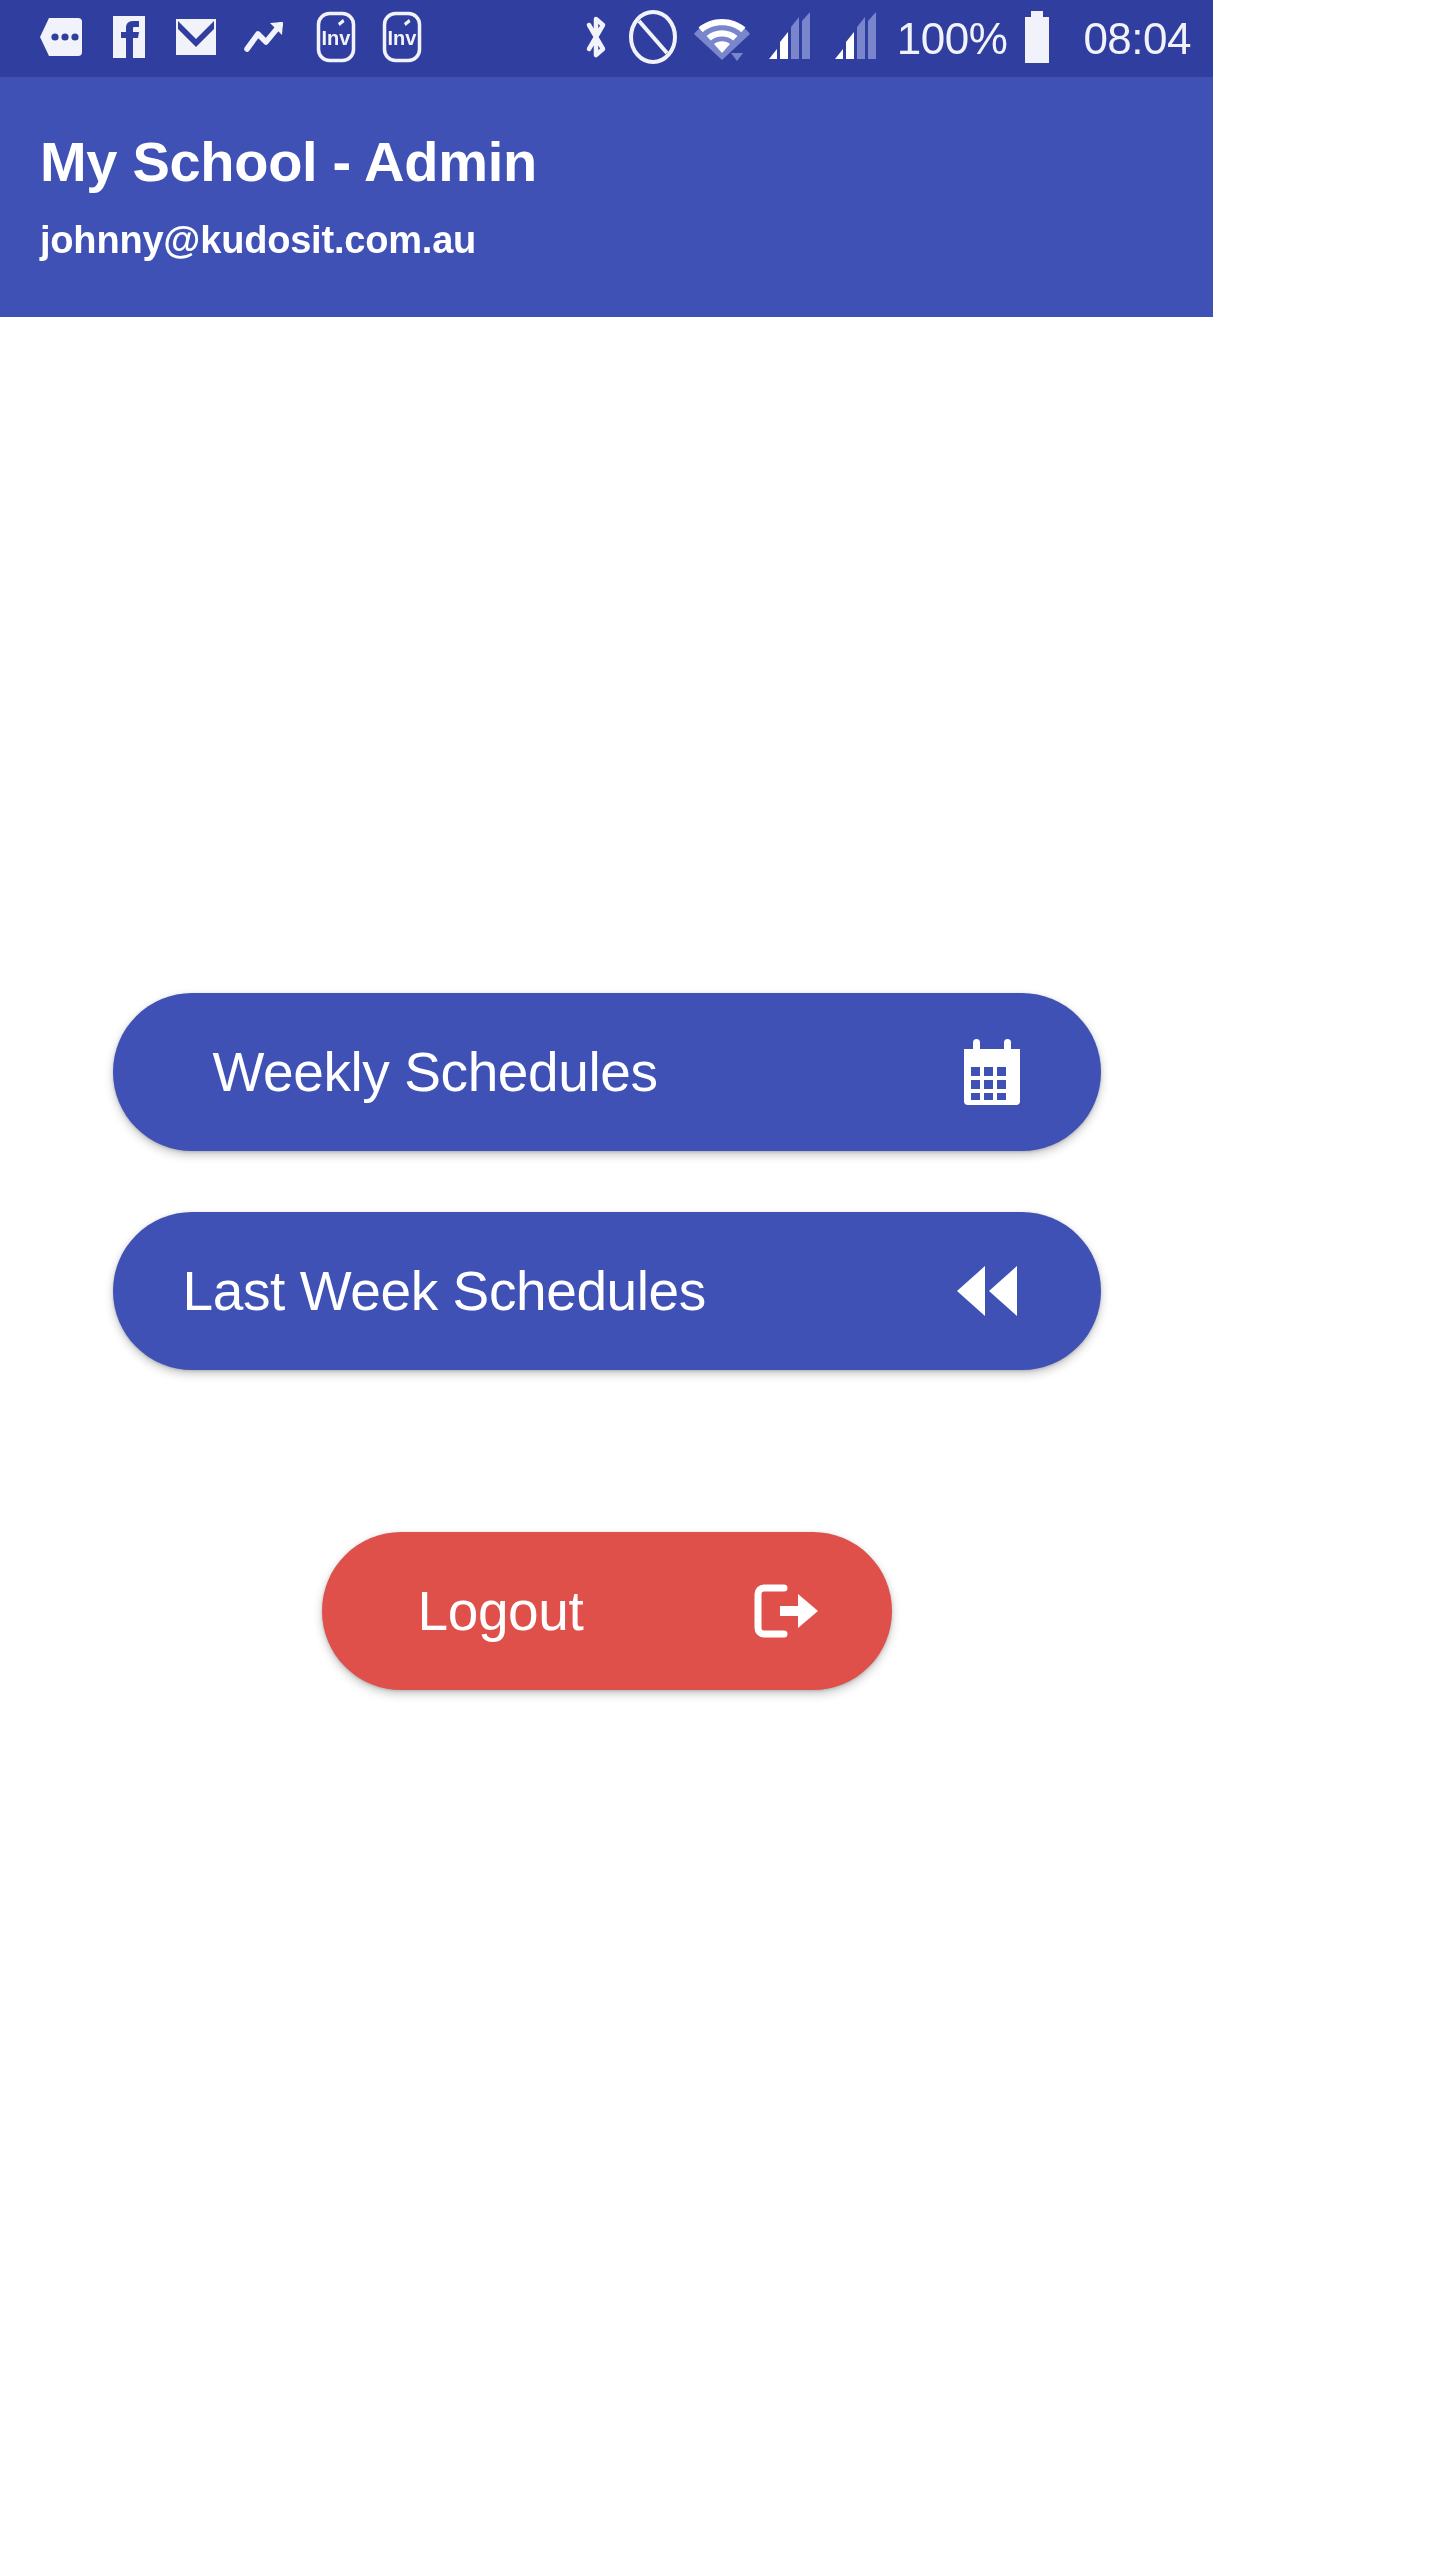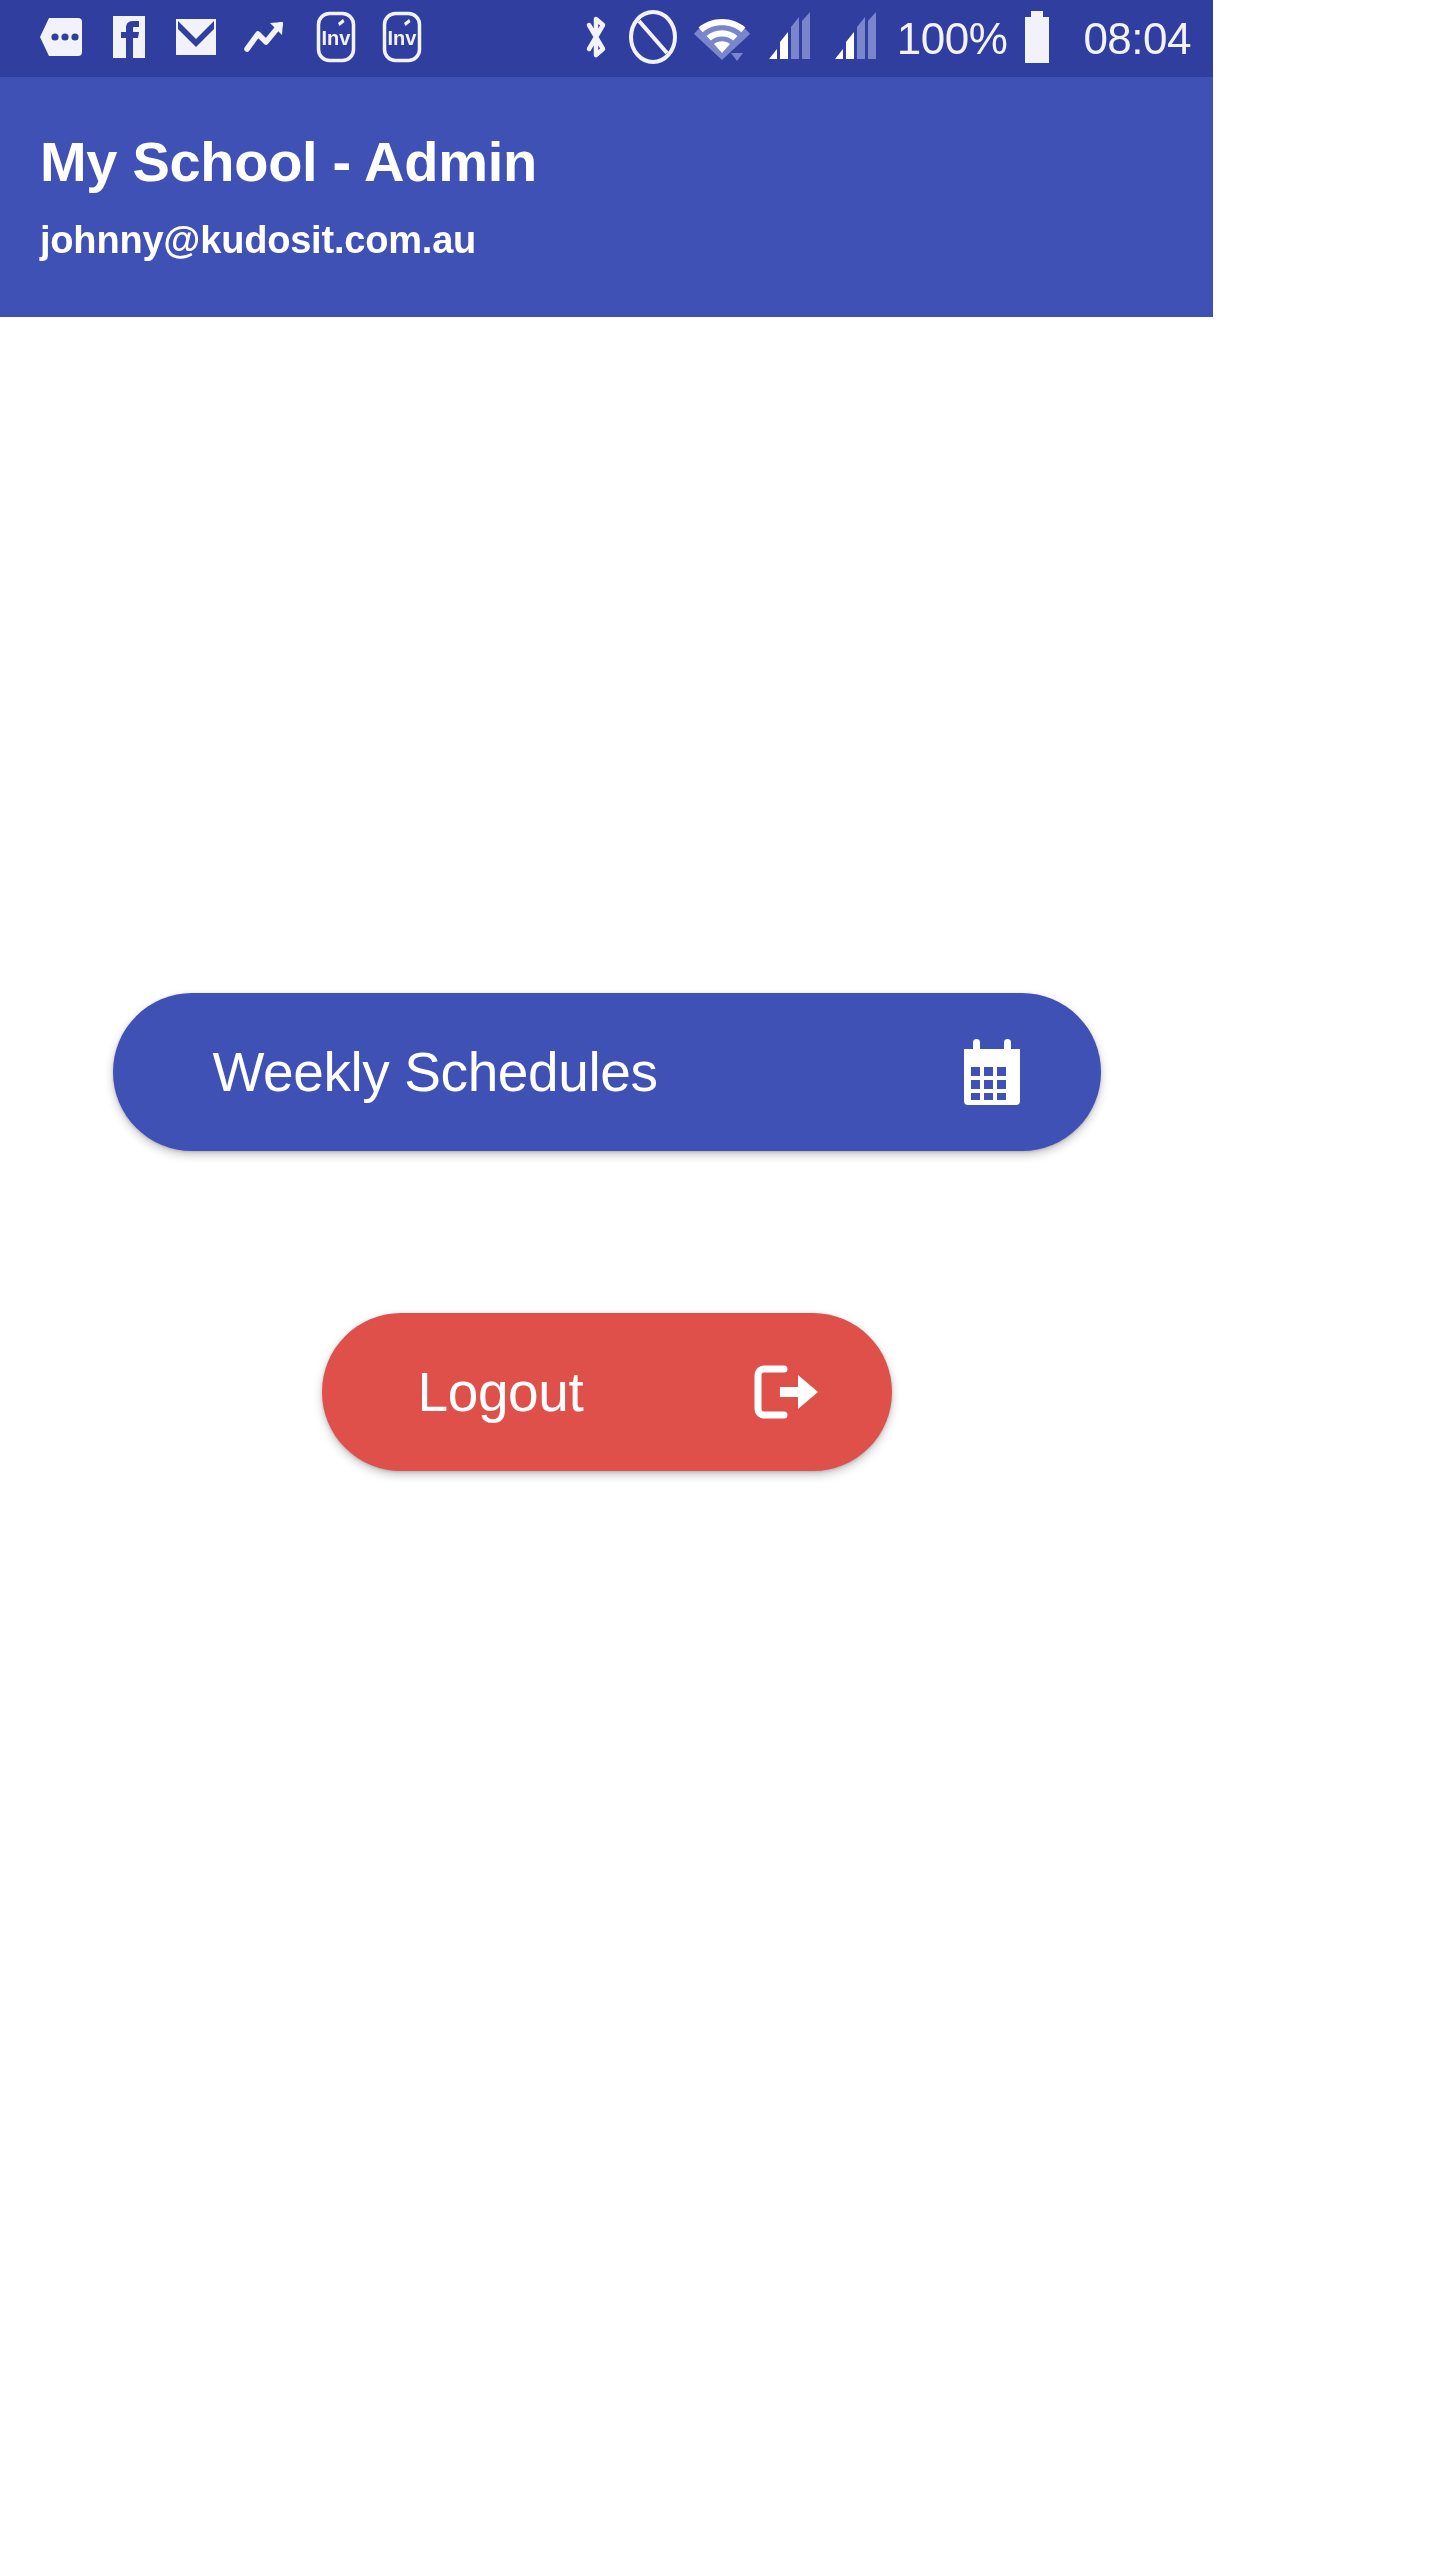--- a/index.html
+++ b/index.html
@@ -300,20 +300,29 @@
               <rect x="23" y="43" width="9" height="9"></rect>
               <rect x="36" y="43" width="9" height="9"></rect>
               <rect x="10" y="56" width="9" height="7"></rect>
               <rect x="23" y="56" width="9" height="7"></rect>
               <rect x="36" y="56" width="9" height="7"></rect>
             </g>
           </svg>
         </span>
       </button>
 
+      <button class="pill pill-primary pill-3">
+        <span class="pill-label">Last Week Schedules</span>
+        <span class="pill-icon">
+          <svg width="76" height="62" viewBox="0 0 76 62">
+            <path d="M36 6 L36 56 L8 31 Z" fill="#FFFFFF"></path>
+            <path d="M68 6 L68 56 L40 31 Z" fill="#FFFFFF"></path>
+          </svg>
+        </span>
+      </button>
 
       <div class="logout-wrap">
         <button class="pill pill-logout">
           <span class="pill-label">Logout</span>
           <span class="pill-icon">
             <svg width="66" height="62" viewBox="0 0 66 62">
               <path d="M30 8 L10 8 A6 6 0 0 0 4 14 L4 48 A6 6 0 0 0 10 54 L30 54" stroke="#FFFFFF" stroke-width="7" fill="none" stroke-linecap="round" stroke-linejoin="round"></path>
               <rect x="26" y="26" width="26" height="10" fill="#FFFFFF"></rect>
               <path d="M44 14 L64 31 L44 48 Z" fill="#FFFFFF"></path>
             </svg>

